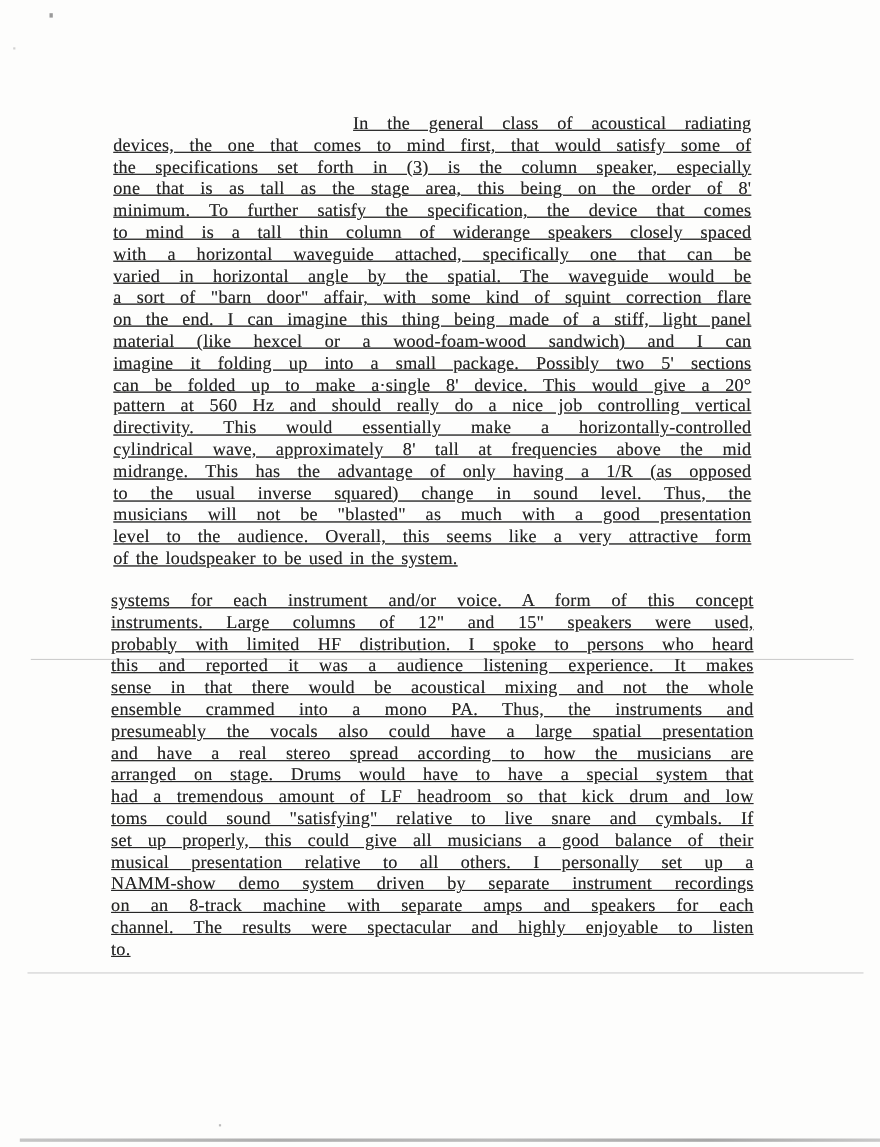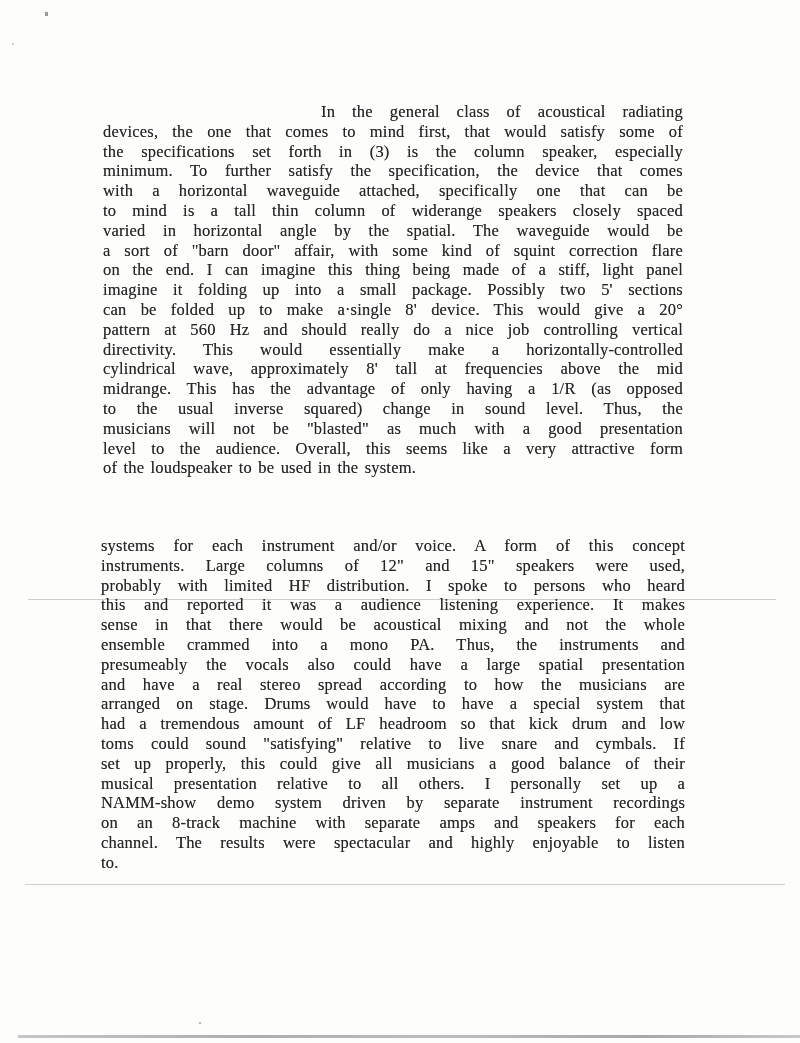--- a/index.html
+++ b/index.html
@@ -13,20 +13,21 @@
     color: #262626;
   }
   .para {
     position: absolute;
     font-size: 16.5px;
     line-height: 19.8px;
     letter-spacing: 0.2px;
     word-spacing: 2px;
     text-shadow: 0 0 0.5px rgba(35,35,35,0.55);
     z-index: 2;
+    text-decoration: underline;
   }
   .para-1 { left: 103px; top: 102px; width: 580px; }
   .para-2 { left: 101px; top: 536px; width: 584px; }
   .line {
     height: 19.8px;
     text-align: justify;
     text-align-last: justify;
     overflow: visible;
   }
   .para-1 .line.first { padding-left: 218px; }
@@ -61,26 +62,28 @@
   <span class="speck speck-3"></span>
 
   <div class="scan-streak scan-streak-1"></div>
   <div class="scan-streak scan-streak-2"></div>
   <div class="bottom-edge"></div>
 
   <div class="para para-1">
       <div class="line first">In the general class of acoustical radiating</div>
       <div class="line">devices, the one that comes to mind first, that would satisfy some of</div>
       <div class="line">the specifications set forth in (3) is the column speaker, especially</div>
+      <div class="line">one that is as tall as the stage area, this being on the order of 8'</div>
       <div class="line">minimum.  To further satisfy the specification, the device that comes</div>
+      <div class="line">to mind is a tall thin column of widerange speakers closely spaced</div>
       <div class="line">with a horizontal waveguide attached, specifically one that can be</div>
-      <div class="line">to mind is a tall thin column of widerange speakers closely spaced</div>
       <div class="line">varied in horizontal angle by the spatial.  The waveguide would be</div>
       <div class="line">a sort of "barn door" affair, with some kind of squint correction flare</div>
       <div class="line">on the end.  I can imagine this thing being made of a stiff, light panel</div>
+      <div class="line">material (like hexcel or a wood-foam-wood sandwich) and I can</div>
       <div class="line">imagine it folding up into a small package.  Possibly two 5' sections</div>
       <div class="line">can be folded up to make a·single 8' device.  This would give a 20°</div>
       <div class="line">pattern at 560 Hz and should really do a nice job controlling vertical</div>
       <div class="line">directivity.  This would essentially make a horizontally-controlled</div>
       <div class="line">cylindrical wave, approximately 8' tall at frequencies above the mid</div>
       <div class="line">midrange.  This has the advantage of only having a 1/R (as opposed</div>
       <div class="line">to the usual inverse squared) change in sound level.  Thus, the</div>
       <div class="line">musicians will not be "blasted" as much with a good presentation</div>
       <div class="line">level to the audience.  Overall, this seems like a very attractive form</div>
       <div class="line last">of the loudspeaker to be used in the system.</div>

